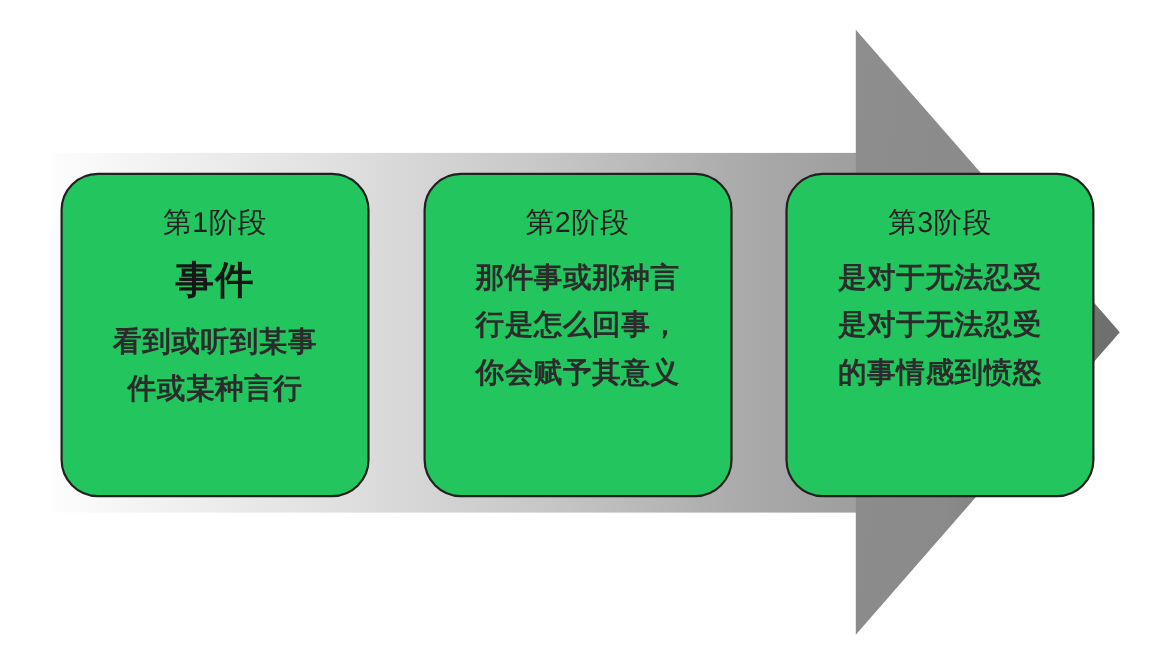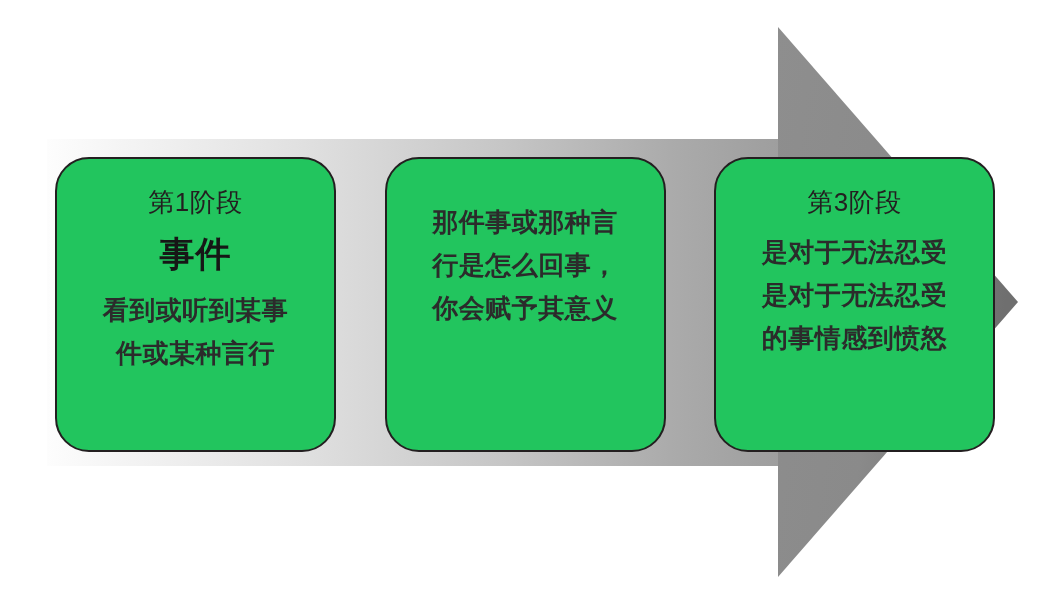--- a/index.html
+++ b/index.html
@@ -127,20 +127,21 @@
     <div class="stage-card card-1">
       <div class="stage-label">第1阶段</div>
       <div class="stage-title">事件</div>
       <div class="stage-desc">
         <span class="desc-line">看到或听到某事</span>
         <span class="desc-line">件或某种言行</span>
       </div>
     </div>
 
     <div class="stage-card card-2">
+      <div class="stage-label">第2阶段</div>
       <div class="stage-desc">
         <span class="desc-line">那件事或那种言</span>
         <span class="desc-line">行是怎么回事，</span>
         <span class="desc-line">你会赋予其意义</span>
       </div>
     </div>
 
     <div class="stage-card card-3">
       <div class="stage-label">第3阶段</div>
       <div class="stage-desc">

